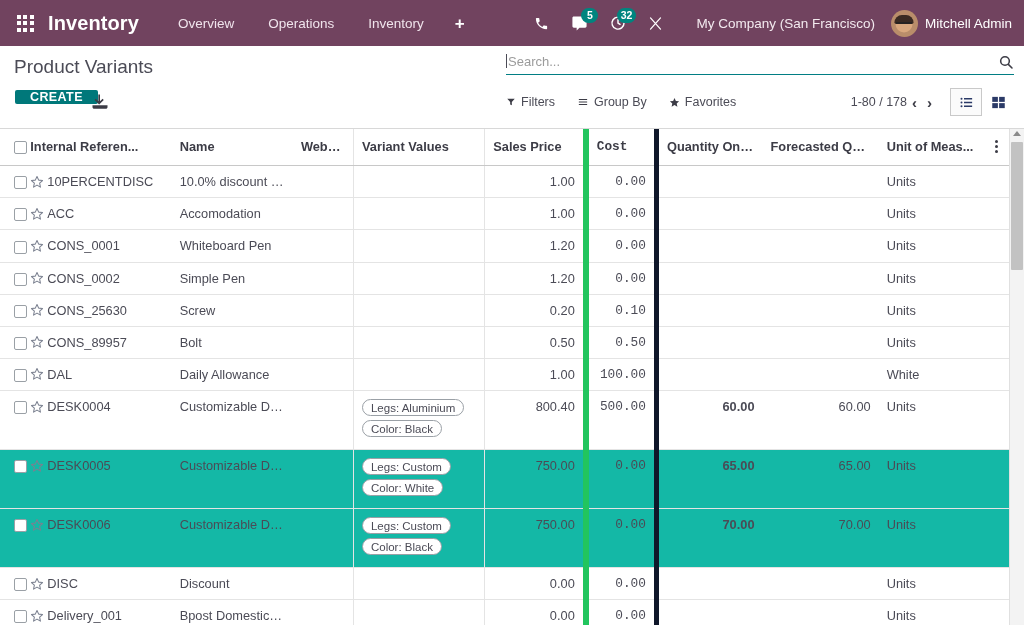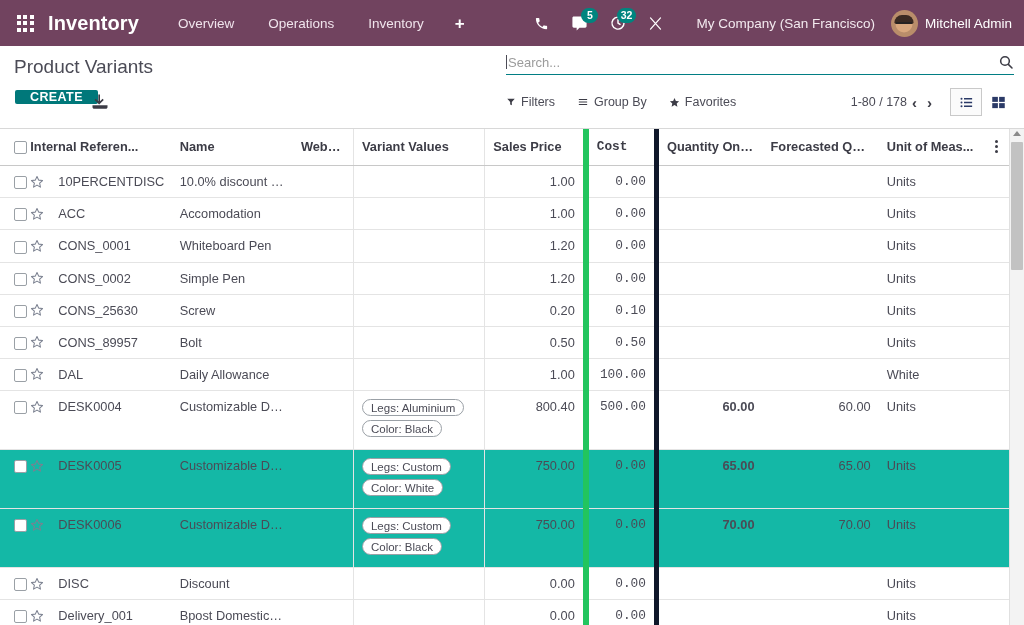--- a/index.html
+++ b/index.html
@@ -101,21 +101,21 @@
   }
   .btn-import {
     position: absolute; left: 90px; top: 46px;
     width: 20px; height: 20px; cursor: pointer;
   }
 
   .search-area {
     position: absolute; left: 506px; top: 8px; right: 10px;
   }
   .search-row {
-    display: flex; align-items: center;
+    display: flex; align-items: flex-start;
     border-bottom: 1px solid #017e84; padding-bottom: 4px;
   }
   .search-caret {
     width: 1px; height: 14px; background: #4b4b56; margin-right: 1px;
   }
   .search-input {
     flex: 1; border: none; outline: none;
     font-size: 13px; color: #374151;
     font-family: "Liberation Sans", sans-serif;
     background: transparent;
@@ -179,21 +179,21 @@
   .c-opt     { width: 24px; text-align: center; }
   thead .c-qty, thead .c-fore { font-weight: bold; }
   thead .c-price, thead .c-cost { text-align: right; }
   thead .c-qty, thead .c-fore, thead .c-uom { text-align: left; }
 
   .row-chk {
     width: 13px; height: 13px; border: 1px solid #9aa0a6;
     border-radius: 2px; display: inline-block; background: #fff;
     cursor: pointer; vertical-align: middle;
   }
-  .ref-cell { display: flex; align-items: center; gap: 14px; }
+  .ref-cell { display: flex; align-items: center; gap: 3px; }
   .star { width: 14px; height: 14px; flex-shrink: 0; cursor: pointer; }
   .pill {
     display: inline-block; border: 1px solid #9aa0a6;
     border-radius: 10px; padding: 1.5px 8px;
     font-size: 11.5px; color: #4b4b56; margin-bottom: 4px;
     white-space: nowrap; background: #fff;
   }
   .pill-stack { display: flex; flex-direction: column; align-items: flex-start; }
   .opt-dots { display: flex; flex-direction: column; align-items: center; gap: 2px; cursor: pointer; }
   .opt-dots i { width: 3px; height: 3px; background: #3c3c46; border-radius: 50%; display: block; }

